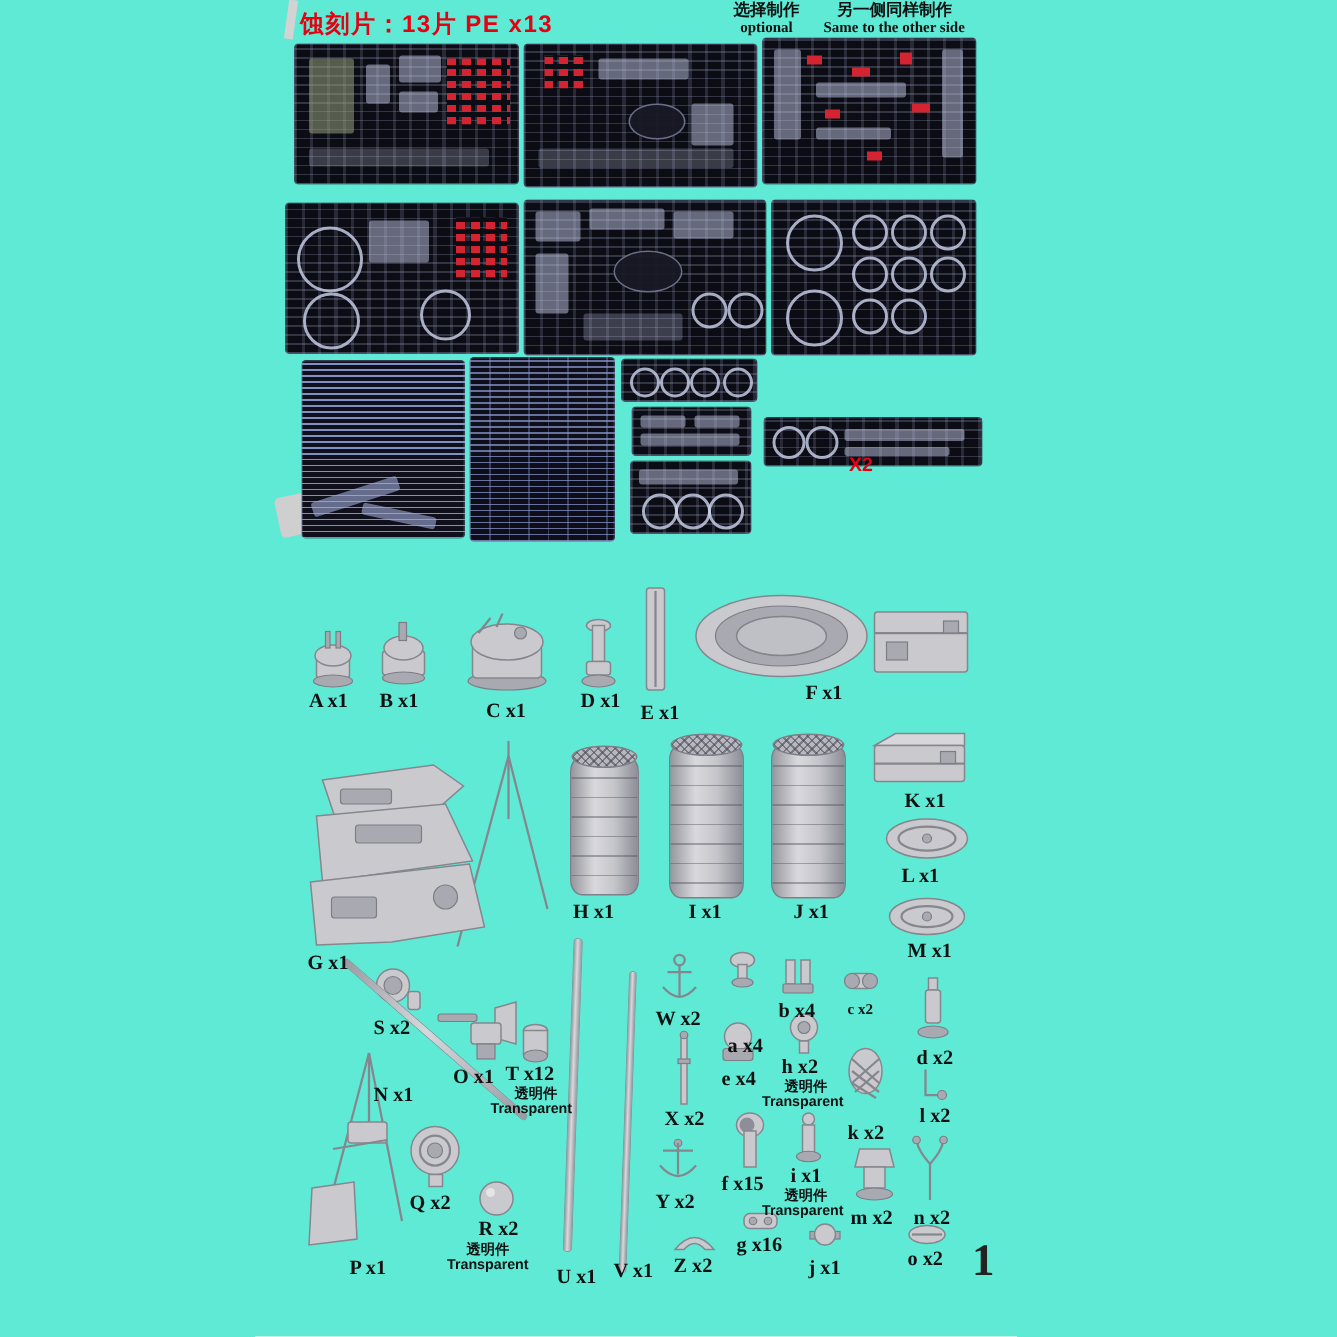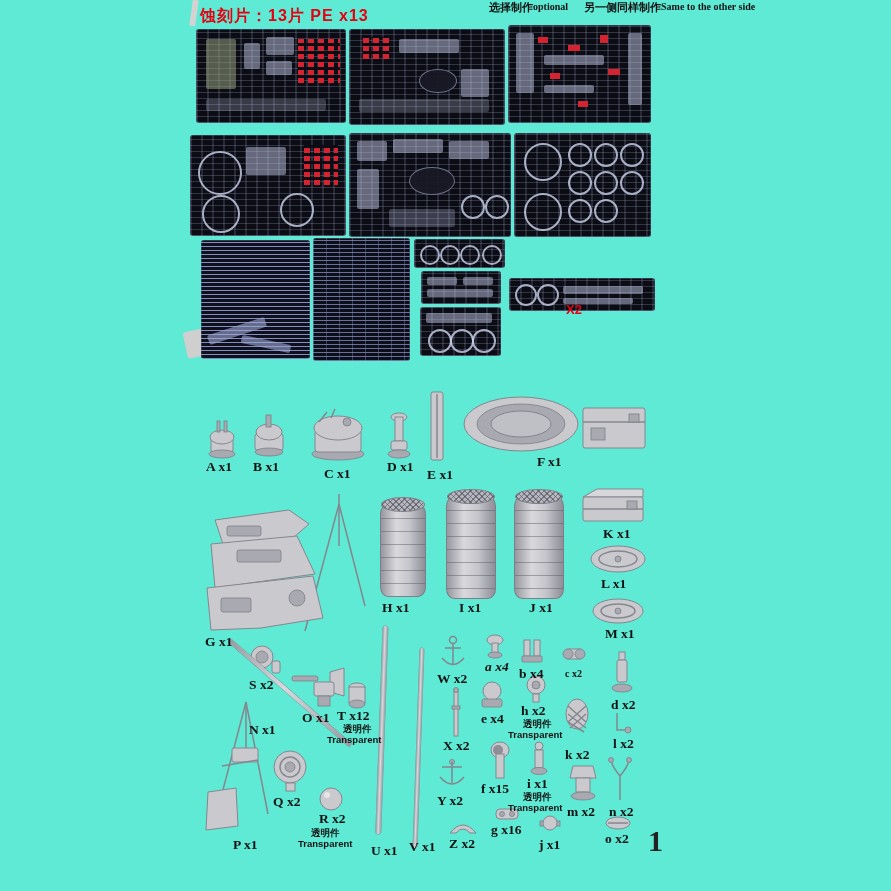--- a/index.html
+++ b/index.html
@@ -4,21 +4,21 @@
 <style>
   html,body{margin:0;padding:0;background:#fff;}
   .page{position:relative;width:891px;height:891px;background:#5eead4;overflow:hidden;
         font-family:"Liberation Sans",sans-serif;}
 
   
   .hdr-left{position:absolute;left:200px;top:6px;color:#e60012;font-weight:bold;
             font-size:16px;letter-spacing:1px;white-space:nowrap;}
   .hdr-right{position:absolute;left:489px;top:1px;display:flex;gap:16px;
              font-family:"Liberation Serif",serif;font-weight:bold;color:#111;}
-  .hdr-col{display:flex;flex-direction:row;align-items:center;}
+  .hdr-col{display:flex;flex-direction:column;align-items:center;}
   .hdr-cn{font-size:11px;line-height:1.1;}
   .hdr-en{font-size:10px;line-height:1.2;}
 
   
   .pe{position:absolute;background-color:#0c0c15;border-radius:3px;overflow:hidden;
       box-shadow:inset 0 0 0 1px rgba(125,135,175,.35);}
   .parts-bg{background-image:
       repeating-linear-gradient(0deg, rgba(165,175,205,.25) 0 1px, transparent 1px 6px),
       repeating-linear-gradient(90deg, rgba(165,175,205,.18) 0 2px, transparent 2px 11px);}
   .mesh-h{background-color:#10101d;background-image:
@@ -477,21 +477,21 @@
   <div class="plabel" style="left:603px;top:526px;">K x1</div>
   <div class="plabel" style="left:601px;top:576px;">L x1</div>
   <div class="plabel" style="left:605px;top:626px;">M x1</div>
   <div class="plabel" style="left:249px;top:677px;">S x2</div>
   <div class="plabel" style="left:302px;top:710px;">O x1</div>
   <div class="plabel" style="left:249px;top:722px;">N x1</div>
   <div class="plabel" style="left:337px;top:708px;">T x12</div>
   <div class="pnote" style="left:343px;top:723px;">透明件</div>
   <div class="pnote" style="left:327px;top:734px;">Transparent</div>
   <div class="plabel" style="left:437px;top:671px;">W x2</div>
-  <div class="plabel" style="left:485px;top:659px;font-style:italic;">a x4</div>
+  <div class="plabel" style="left:485px;top:689px;">a x4</div>
   <div class="plabel" style="left:519px;top:666px;">b x4</div>
   <div class="plabel small" style="left:565px;top:668px;">c x2</div>
   <div class="plabel" style="left:611px;top:697px;">d x2</div>
   <div class="plabel" style="left:443px;top:738px;">X x2</div>
   <div class="plabel" style="left:481px;top:711px;">e x4</div>
   <div class="plabel" style="left:521px;top:703px;">h x2</div>
   <div class="pnote" style="left:523px;top:718px;">透明件</div>
   <div class="pnote" style="left:508px;top:729px;">Transparent</div>
   <div class="plabel" style="left:565px;top:734px;margin-top:13px;">k x2</div>
   <div class="plabel" style="left:613px;top:736px;">l x2</div>

